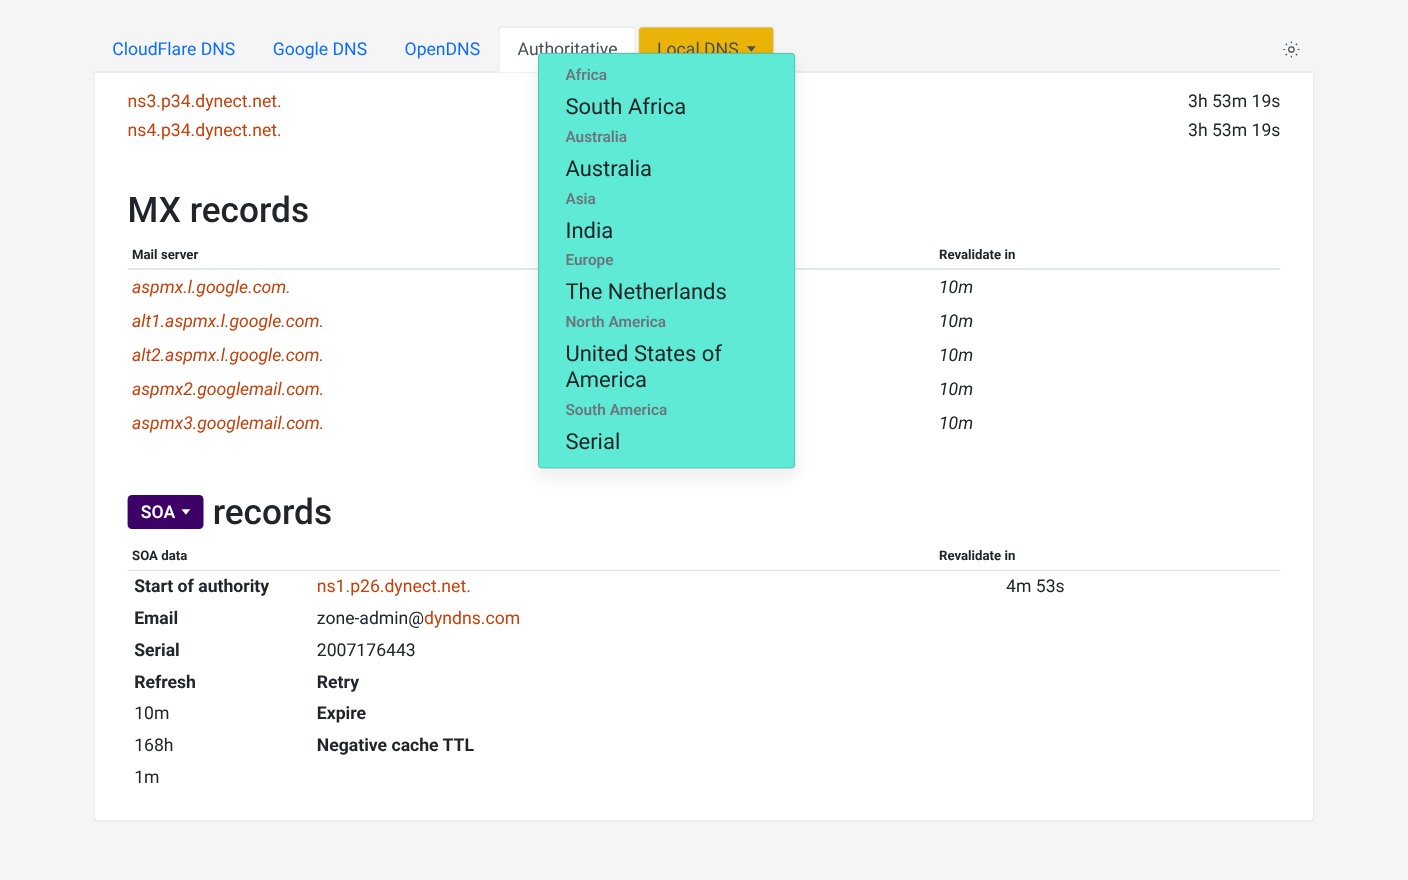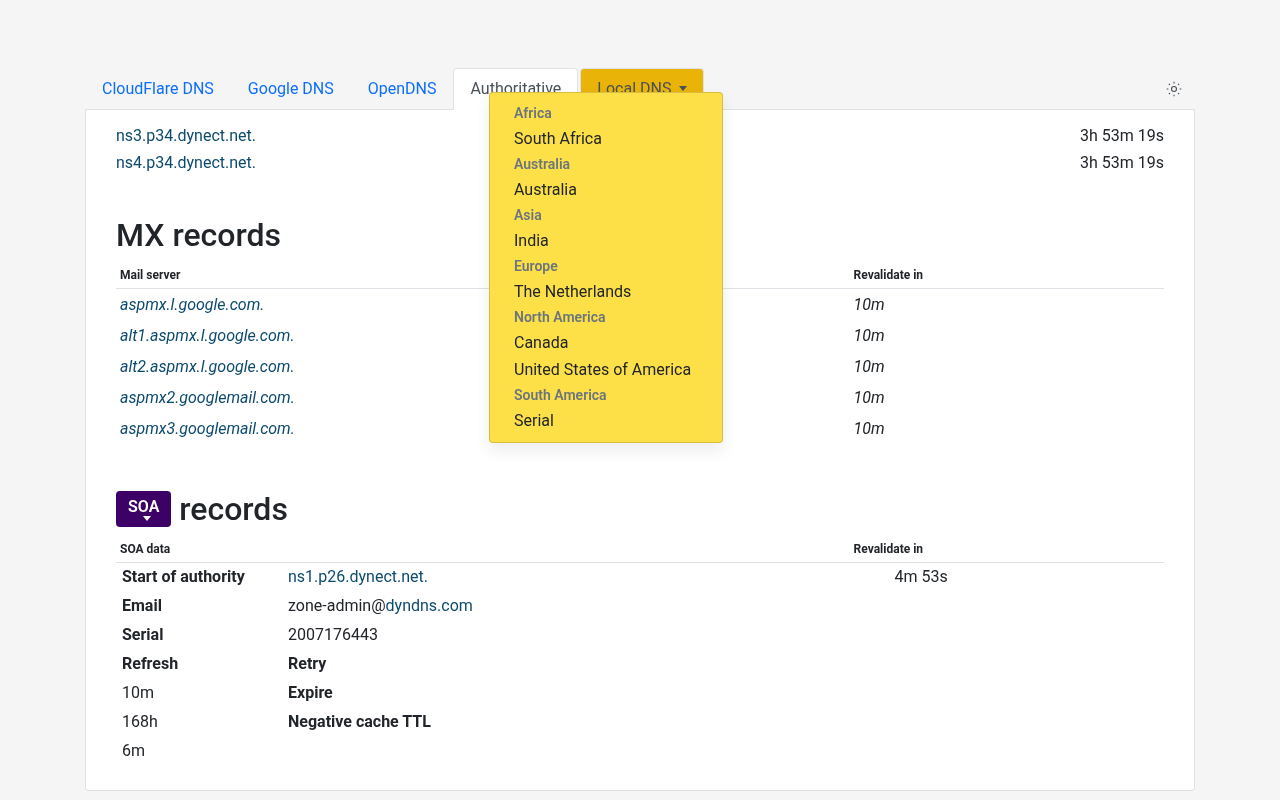--- a/index.html
+++ b/index.html
@@ -22,21 +22,20 @@
     width: 1110px;
     margin: 0 auto;
     position: relative;
   }
   .tabs {
     display: flex;
     align-items: center;
     padding-top: 24px;
     position: relative;
     border-bottom: 1px solid #dee2e6;
-    margin-top: 44px;
   }
   .tab {
     padding: 8px 16px;
     border: 1px solid transparent;
     border-top-left-radius: 4px;
     border-top-right-radius: 4px;
     color: #0d6efd;
     cursor: pointer;
     font-size: 16px;
     line-height: 24px;
@@ -80,50 +79,50 @@
     border-top: none;
     border-radius: 0 0 4px 4px;
     padding: 0 0 30px 0;
   }
 
   .dropdown {
     position: absolute;
     top: 48px;
     left: 404px;
     width: 234px;
-    background: #fde047;
+    background: #5eead4;
     border: 1px solid rgba(0,0,0,0.15);
     border-radius: 4px;
     box-shadow: 0 0.5rem 1rem rgba(0,0,0,.075);
     padding: 8px 0;
     z-index: 100;
   }
   .dropdown .group-header {
     padding: 4px 24px;
     font-size: 14px;
     font-weight: 600;
     color: #6c757d;
   }
   .dropdown .item {
     padding: 4px 24px;
-    font-size: 16px;
+    font-size: 20px;
     color: #212529;
     cursor: pointer;
   }
 
   .section {
     padding: 0 30px;
   }
   .ns-list { padding-top: 12px; }
   .ns-row {
     display: flex;
     justify-content: space-between;
     padding: 4px 0;
   }
-  .link { color: #0c4a6e; text-decoration: none; cursor: pointer; }
+  .link { color: #c2410c; text-decoration: none; cursor: pointer; }
 
   h2.section-title {
     font-size: 32px;
     font-weight: 500;
     margin: 40px 0 8px 0;
     color: #212529;
   }
   h2.section-title.soa {
     display: flex;
     align-items: center;
@@ -133,21 +132,20 @@
   .soa-badge {
     background: #3d0066;
     color: #fff;
     font-size: 16px;
     font-weight: 600;
     padding: 6px 12px;
     border-radius: 4px;
     display: inline-flex;
     align-items: center;
     cursor: pointer;
-    flex-direction: column;
   }
   .soa-badge .caret {
     margin-left: 6px;
     display: inline-block;
     width: 0; height: 0;
     border-left: 4px solid transparent;
     border-right: 4px solid transparent;
     border-top: 5px solid #fff;
     vertical-align: middle;
   }
@@ -176,20 +174,21 @@
     display: grid;
     grid-template-columns: 160px auto;
     row-gap: 10px;
     column-gap: 6px;
     padding: 4px 6px 0 6px;
   }
   .soa-grid .label { font-weight: 700; }
   .soa-layout {
     display: flex;
     align-items: flex-start;
+    gap: 20px;
   }
   .soa-left { flex: 0 0 70%; }
   .soa-right { flex: 0 0 30%; padding-top: 4px; margin-left: 45px; }
 
   
   .viewport::-webkit-scrollbar { width: 12px; }
   .viewport::-webkit-scrollbar-track { background: #f5f5f5; }
   .viewport::-webkit-scrollbar-thumb { background: #c8c8c8; border-radius: 6px; }
 </style>
 </head>
@@ -294,39 +293,38 @@
 
               <div class="label">Refresh</div>
 
               <div class="label">Retry</div>
               <div>10m</div>
 
               <div class="label">Expire</div>
               <div>168h</div>
 
               <div class="label">Negative cache TTL</div>
-              <div>6m</div>
+              <div>1m</div>
             </div>
           </div>
           <div class="soa-right">4m 53s</div>
         </div>
       </div>
 
     </div>
 
     <div class="dropdown">
       <div class="group-header">Africa</div>
       <div class="item">South Africa</div>
       <div class="group-header">Australia</div>
       <div class="item">Australia</div>
       <div class="group-header">Asia</div>
       <div class="item">India</div>
       <div class="group-header">Europe</div>
       <div class="item">The Netherlands</div>
       <div class="group-header">North America</div>
-      <div class="item">Canada</div>
       <div class="item">United States of America</div>
       <div class="group-header">South America</div>
       <div class="item">Serial</div>
     </div>
 
   </div>
 </div>
 
 </body></html>

